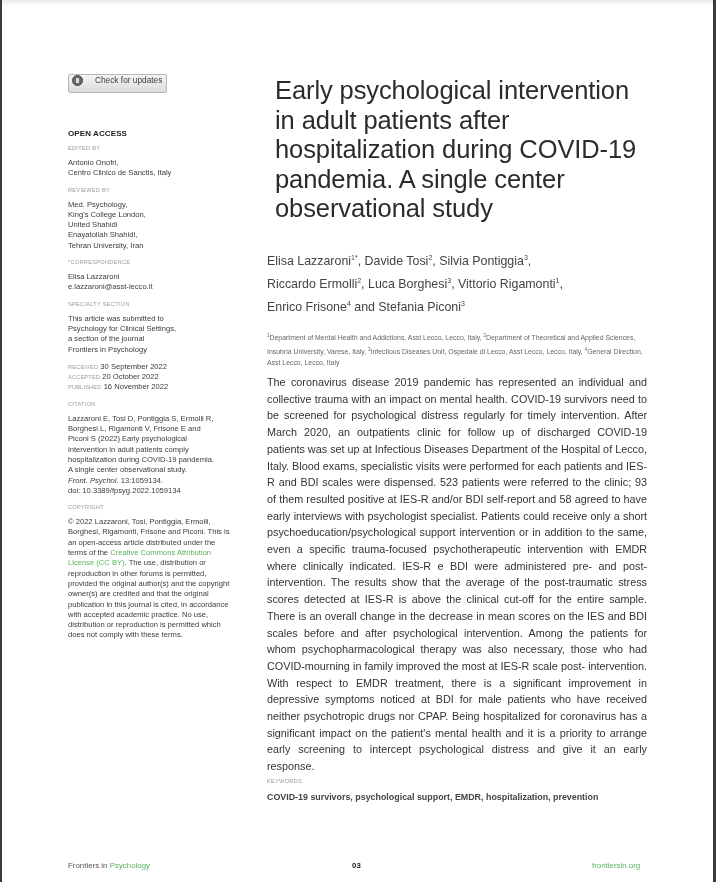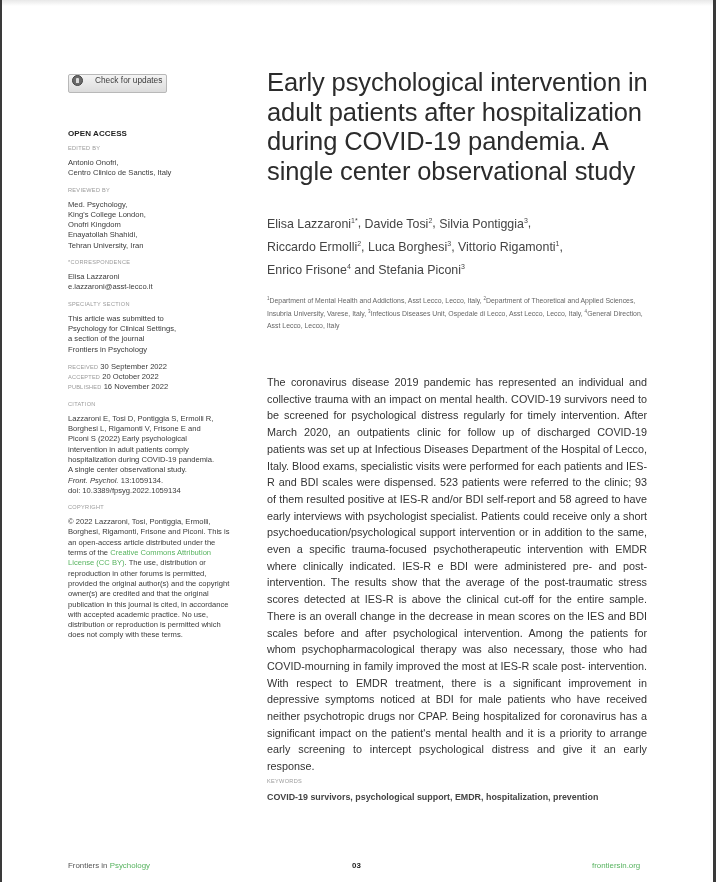--- a/index.html
+++ b/index.html
@@ -36,21 +36,21 @@
   .label { font-size: 5.6px; color: #9a9a9a; text-transform: uppercase; letter-spacing: 0.3px; margin-top: 8px; }
   .label.first { margin-top: 7px; }
   .side-text { font-size: 7.6px; line-height: 10.3px; color: #3a3a3a; margin-top: 7px; }
   .dates { margin-top: 7px; font-size: 7.6px; line-height: 10.3px; color: #3a3a3a; }
   .dates .dl { font-size: 5.6px; color: #9a9a9a; text-transform: uppercase; letter-spacing: 0.2px; }
   .link-green { color: #57b35f; }
   .ital { font-style: italic; }
 
   
   .main { position: absolute; left: 267px; top: 68px; width: 382px; }
-  .title { font-size: 25.5px; line-height: 29.6px; color: #2b2b2b; font-weight: normal; margin: 0; letter-spacing: -0.1px; }
+  .title { font-size: 25.5px; line-height: 29.6px; color: #2b2b2b; font-weight: normal; margin: 8px; letter-spacing: -0.1px; }
   .authors { margin-top: 24px; font-size: 12.4px; line-height: 20px; color: #444; }
   .authors sup { font-size: 7px; }
   .affil { margin-top: 13px; font-size: 6.9px; line-height: 11.1px; color: #666; }
   .affil sup { font-size: 4.5px; }
   .abstract { position: absolute; left: 267px; top: 374px; width: 380px; font-size: 10.8px; line-height: 16.7px; color: #333; text-align: justify; margin: 0; }
   .kw-label { position: absolute; left: 267px; top: 778px; font-size: 5.6px; color: #9a9a9a; letter-spacing: 0.3px; }
   .kw-text { position: absolute; left: 267px; top: 792px; font-size: 8.9px; font-weight: bold; color: #444; }
 
   
   .footer { position: absolute; top: 861px; font-size: 7.9px; }
@@ -76,21 +76,21 @@
   <div class="label first">EDITED BY</div>
   <div class="side-text">
     <div>Antonio Onofri,</div>
     <div>Centro Clinico de Sanctis, Italy</div>
   </div>
 
   <div class="label">REVIEWED BY</div>
   <div class="side-text">
     <div>Med. Psychology,</div>
     <div>King's College London,</div>
-    <div>Onofri Kingdom</div>
+    <div>United Shahidi</div>
     <div>Enayatollah Shahidi,</div>
     <div>Tehran University, Iran</div>
   </div>
 
   <div class="label">*CORRESPONDENCE</div>
   <div class="side-text">
     <div>Elisa Lazzaroni</div>
     <div>e.lazzaroni@asst-lecco.it</div>
   </div>
 

